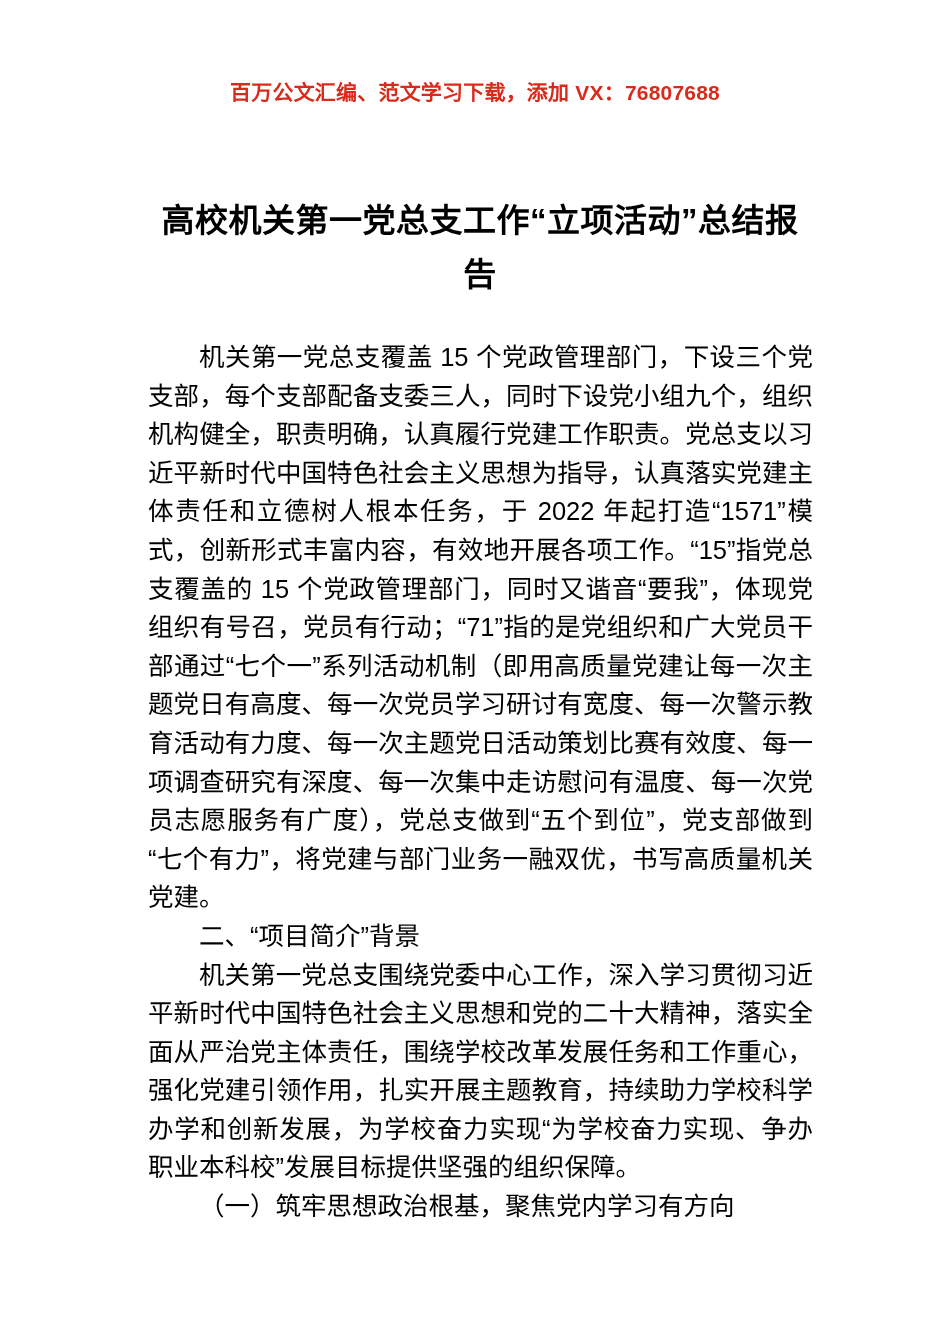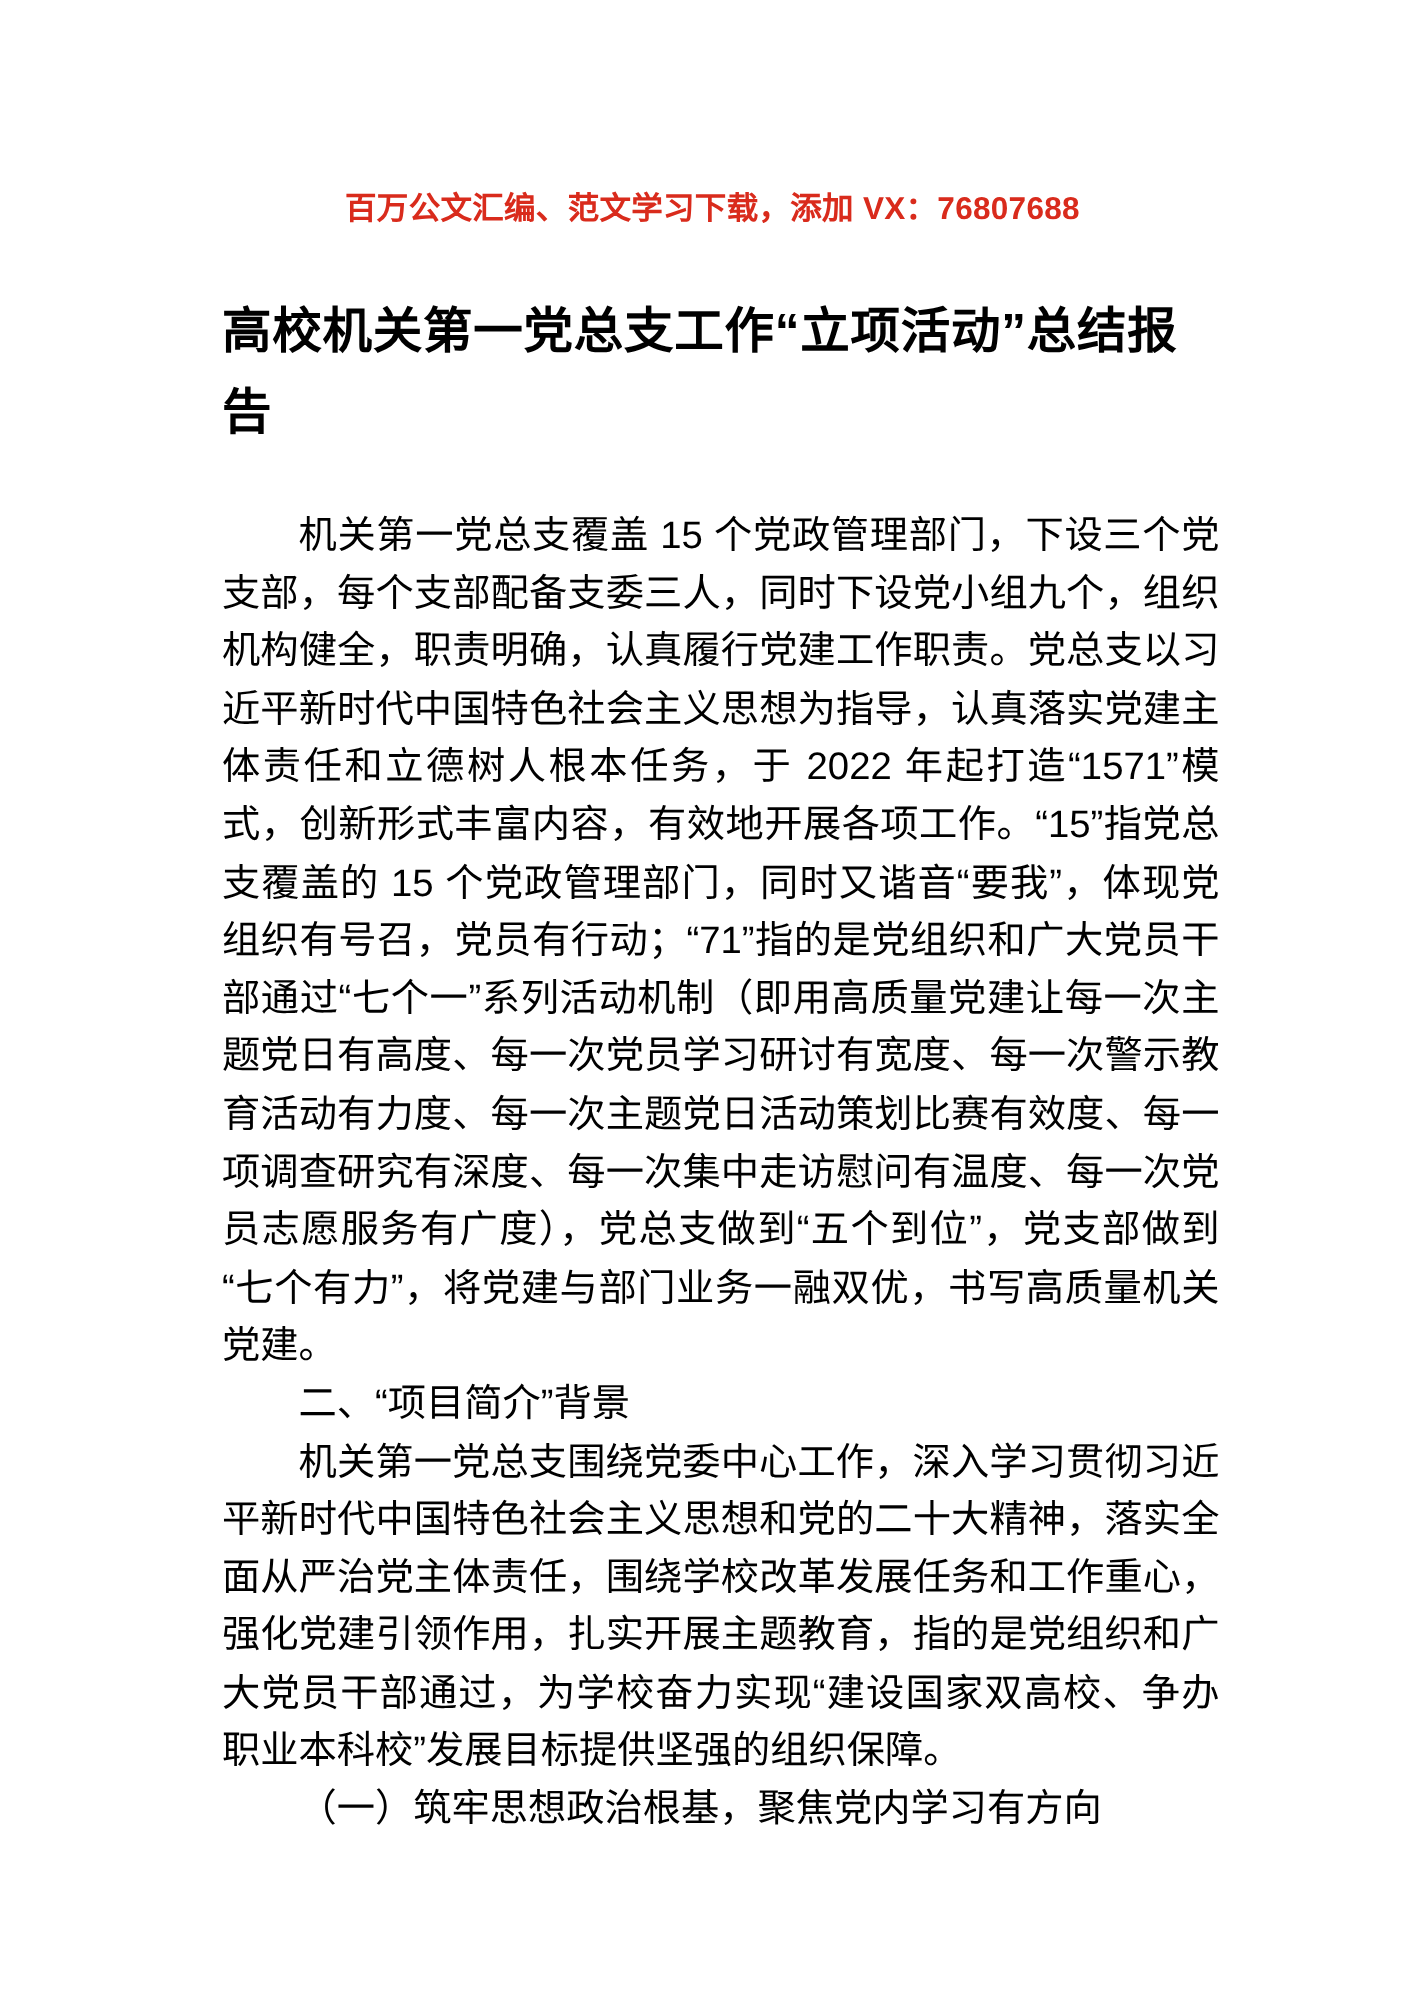--- a/index.html
+++ b/index.html
@@ -28,29 +28,29 @@
     left: 0;
     top: 78px;
     width: 950px;
     text-align: center;
     color: #d92b1c;
     font-size: 21px;
     line-height: 30px;
     font-weight: 600;
     letter-spacing: 0.2px;
     white-space: nowrap;
-    margin-top: 47px;
   }
 
   
   .doc-title {
     position: absolute;
     left: 148px;
     top: 172px;
     width: 664px;
+    text-align: center;
     font-size: 33px;
     line-height: 54px;
     font-weight: bold;
     letter-spacing: 0.5px;
     word-break: break-all;
   }
 
   
   .doc-body {
     position: absolute;
@@ -78,17 +78,17 @@
 
 <div class="page">
 
   <div class="promo-header">百万公文汇编、范文学习下载，添加 VX：76807688</div>
 
   <h1 class="doc-title">高校机关第一党总支工作“立项活动”总结报告</h1>
 
   <div class="doc-body">
       <p class="para">机关第一党总支覆盖 15 个党政管理部门，下设三个党支部，每个支部配备支委三人，同时下设党小组九个，组织机构健全，职责明确，认真履行党建工作职责。党总支以习近平新时代中国特色社会主义思想为指导，认真落实党建主体责任和立德树人根本任务，于 2022 年起打造“1571”模式，创新形式丰富内容，有效地开展各项工作。“15”指党总支覆盖的 15 个党政管理部门，同时又谐音“要我”，体现党组织有号召，党员有行动；“71”指的是党组织和广大党员干部通过“七个一”系列活动机制（即用高质量党建让每一次主题党日有高度、每一次党员学习研讨有宽度、每一次警示教育活动有力度、每一次主题党日活动策划比赛有效度、每一项调查研究有深度、每一次集中走访慰问有温度、每一次党员志愿服务有广度），党总支做到“五个到位”，党支部做到“七个有力”，将党建与部门业务一融双优，书写高质量机关党建。</p>
       <p class="heading">二、“项目简介”背景</p>
-      <p class="para">机关第一党总支围绕党委中心工作，深入学习贯彻习近平新时代中国特色社会主义思想和党的二十大精神，落实全面从严治党主体责任，围绕学校改革发展任务和工作重心，强化党建引领作用，扎实开展主题教育，指的是党组织和广大党员干部通过，为学校奋力实现“建设国家双高校、争办职业本科校”发展目标提供坚强的组织保障。</p>
+      <p class="para">机关第一党总支围绕党委中心工作，深入学习贯彻习近平新时代中国特色社会主义思想和党的二十大精神，落实全面从严治党主体责任，围绕学校改革发展任务和工作重心，强化党建引领作用，扎实开展主题教育，持续助力学校科学办学和创新发展，为学校奋力实现“为学校奋力实现、争办职业本科校”发展目标提供坚强的组织保障。</p>
       <p class="heading">（一）筑牢思想政治根基，聚焦党内学习有方向</p>
     </div>
 
 </div>
 
 </body></html>

